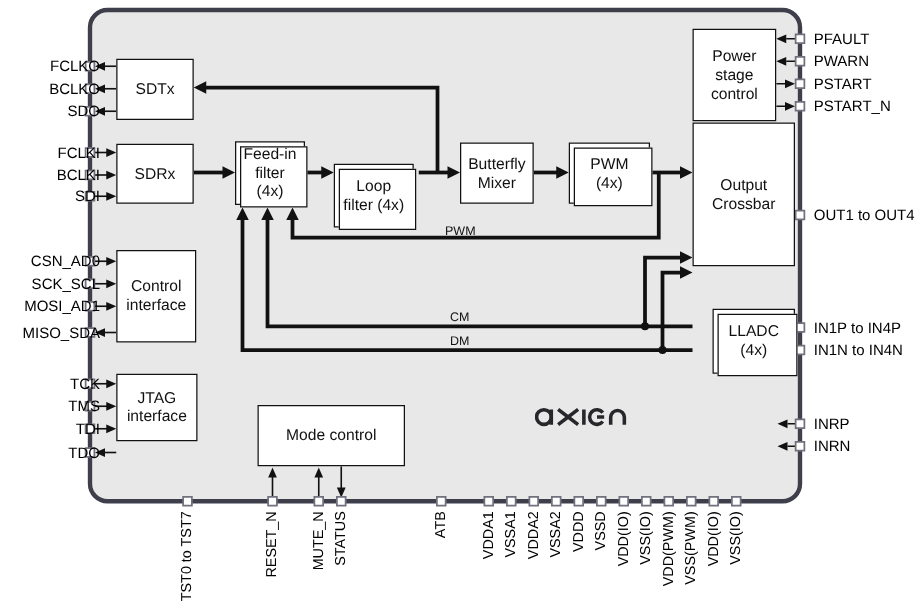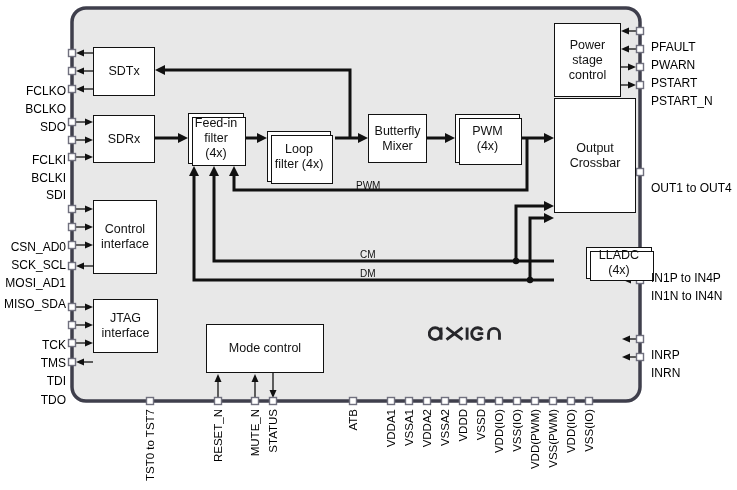--- a/index.html
+++ b/index.html
@@ -6,22 +6,22 @@
   #stage{position:relative;width:737px;height:490px;background:#ffffff;
          font-family:"Liberation Sans", sans-serif;overflow:hidden;color:#000;}
   #wires-svg{position:absolute;left:0;top:0;z-index:1;}
   .blk{position:absolute;background:#fff;border:1.5px solid #111;box-sizing:border-box;
        display:flex;flex-direction:column;align-items:center;justify-content:center;
        font-size:12.5px;line-height:15px;text-align:center;color:#111;z-index:2;}
   .stk::after{content:"";position:absolute;left:3px;top:3px;width:100%;height:100%;
        background:#fff;border:1.5px solid #111;box-sizing:border-box;z-index:-1;}
   .plbl{position:absolute;font-size:12px;line-height:16px;height:16px;
        white-space:nowrap;z-index:3;color:#000;}
-  .pl{left:0;width:66px;text-align:right;margin-top:38px;}
-  .pr{left:651px;text-align:center;margin-top:16px;}
+  .pl{left:14px;width:66px;text-align:right;}
+  .pr{left:651px;text-align:center;}
   .blbl{position:absolute;top:409px;writing-mode:vertical-rl;transform:rotate(180deg);
        font-size:11.5px;line-height:16px;width:16px;white-space:nowrap;z-index:3;color:#000;}
   .wlbl{position:absolute;font-size:10px;line-height:11px;color:#111;z-index:3;}
   #logo-svg{position:absolute;left:428px;top:319px;z-index:3;}
 </style>
 </head>
 <body>
 
 <div id="stage">
 
@@ -194,21 +194,21 @@
   </div>
   <div class="blk" style="left:554px;top:98px;width:82px;height:115px">
     <span>Output</span>
     <span>Crossbar</span>
   </div>
   <div class="blk" style="left:554px;top:23px;width:67px;height:74px">
     <span>Power</span>
     <span>stage</span>
     <span>control</span>
   </div>
-  <div class="blk stk" style="left:586px;top:247px;width:66px;height:32px">
+  <div class="blk stk" style="left:570px;top:247px;width:66px;height:52px">
     <span>LLADC</span>
     <span>(4x)</span>
   </div>
   <div class="blk" style="left:206px;top:324px;width:118px;height:49px">
     <span>Mode control</span>
   </div>
 
   <div class="wlbl" style="left:356px;top:180px">PWM</div>
   <div class="wlbl" style="left:360px;top:249px">CM</div>
   <div class="wlbl" style="left:360px;top:268px">DM</div>

